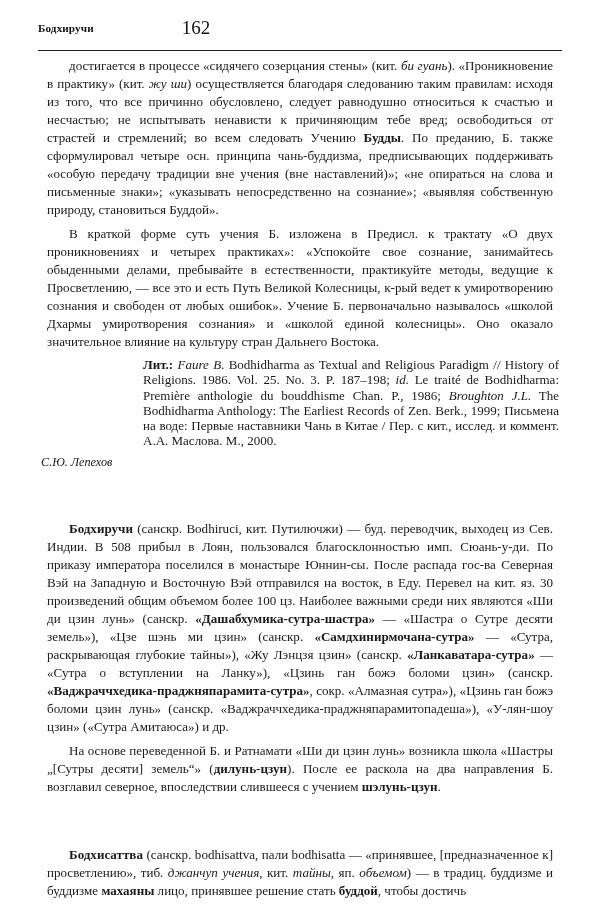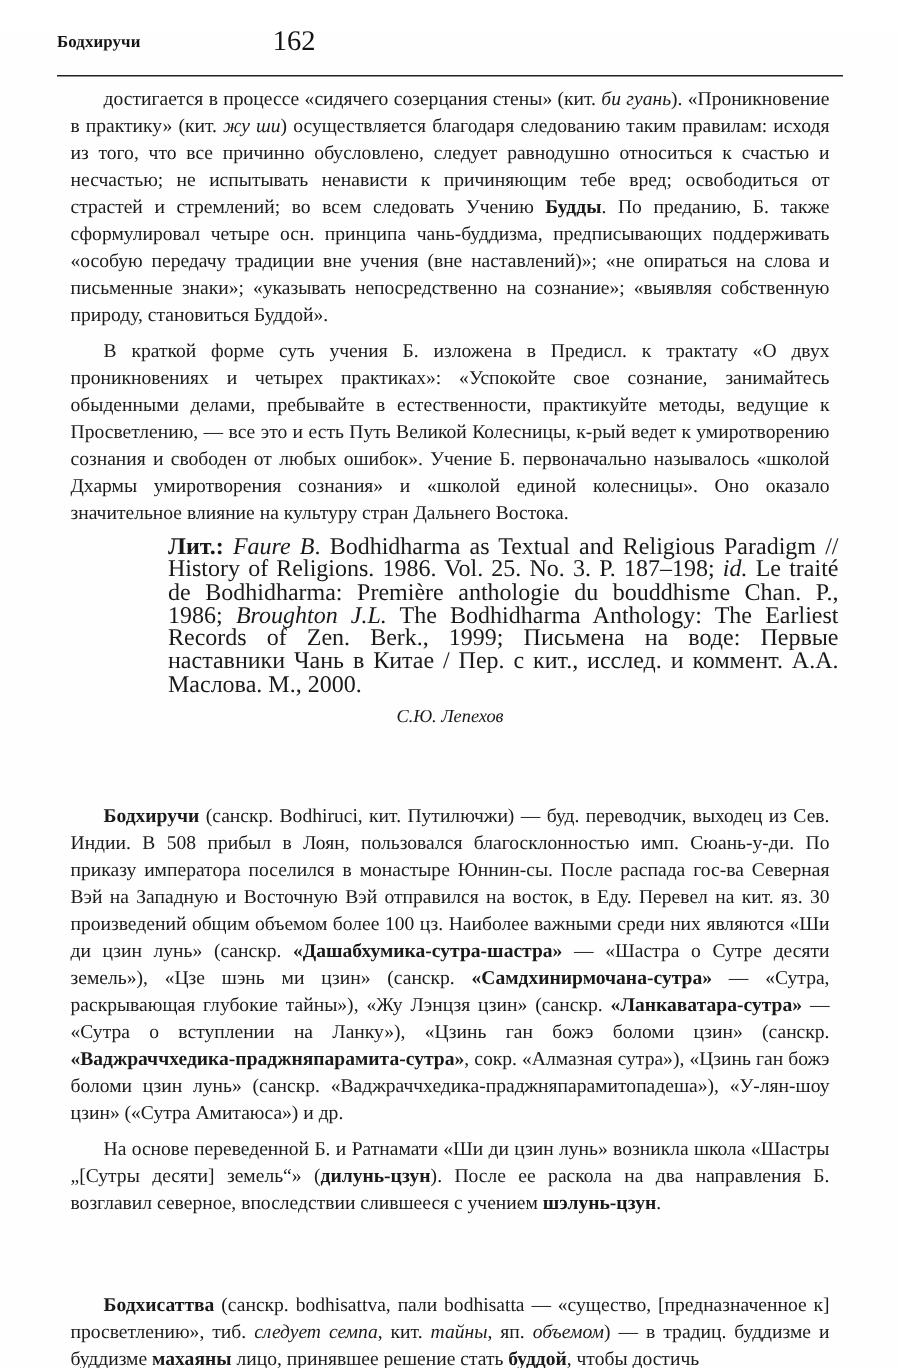--- a/index.html
+++ b/index.html
@@ -65,33 +65,33 @@
     text-align: justify;
     text-justify: inter-word;
     hyphens: manual;
     text-indent: 22px;
   }
   i, .it { font-style: italic; }
   b, .bd { font-weight: bold; }
 
   
   .lit {
-    margin: 4px 0 0 71px;
-    font-size: 16px;
+    margin: 4px 0 0 102px;
+    font-size: 13px;
     line-height: 15.3px;
     text-align: justify;
     text-indent: 0;
   }
   .lit .lbl { font-weight: bold; }
 
   .signature {
     margin: 6px 0 0 0;
     font-size: 12.2px;
     font-style: italic;
-    text-align: center;
+    text-align: left;
   }
 
   .gap-lg { height: 44px; }
   .gap-md { height: 38px; }
 </style>
 </head>
 <body>
 
 <div class="page">
 
@@ -113,17 +113,17 @@
     <div class="gap-lg"></div>
 
     <div>
       <p class="para" id="e1p0"><b>Бодхиручи</b><span> (санскр. Bodhiruci, кит. Путилючжи) — буд. переводчик, выходец из Сев. Индии. В 508 прибыл в Лоян, пользовался благосклонностью имп. Сюань-у-ди. По приказу императора поселился в монастыре Юннин-сы. После распада гос-ва Северная Вэй на Западную и Восточную Вэй отправился на восток, в Еду. Перевел на кит. яз. 30 произведений общим объемом более 100 цз. Наиболее важными среди них являются «Ши ди цзин лунь» (санскр. </span><b>«Дашабхумика-сутра-шастра»</b><span> — «Шастра о Сутре десяти земель»), «Цзе шэнь ми цзин» (санскр. </span><b>«Самдхинирмочана-сутра»</b><span> — «Сутра, раскрывающая глубокие тайны»), «Жу Лэнцзя цзин» (санскр. </span><b>«Ланкаватара-сутра»</b><span> — «Сутра о вступлении на Ланку»), «Цзинь ган божэ боломи цзин» (санскр. </span><b>«Ваджраччхедика-праджняпарамита-сутра»</b><span>, сокр. «Алмазная сутра»), «Цзинь ган божэ боломи цзин лунь» (санскр. «Ваджраччхедика-праджняпарамитопадеша»), «У-лян-шоу цзин» («Сутра Амитаюса») и др.</span></p>
       <p class="para" id="e1p1"><span>На основе переведенной Б. и Ратнамати «Ши ди цзин лунь» возникла школа «Шастры „[Сутры десяти] земель“» (</span><b>дилунь-цзун</b><span>). После ее раскола на два направления Б. возглавил северное, впоследствии слившееся с учением </span><b>шэлунь-цзун</b><span>.</span></p>
     </div>
 
     <div class="gap-md"></div>
 
     <div>
-      <p class="para" id="e2p0"><b>Бодхисаттва</b><span> (санскр. bodhisattva, пали bodhisatta — «существо, [предназначенное к] просветлению», тиб. </span><i>следует семпа</i><span>, кит. </span><i>тайны</i><span>, яп. </span><i>объемом</i><span>) — в традиц. буддизме и буддизме </span><b>махаяны</b><span> лицо, принявшее решение стать </span><b>буддой</b><span>, чтобы достичь</span></p>
+      <p class="para" id="e2p0"><b>Бодхисаттва</b><span> (санскр. bodhisattva, пали bodhisatta — «принявшее, [предназначенное к] просветлению», тиб. </span><i>джанчуп учения</i><span>, кит. </span><i>тайны</i><span>, яп. </span><i>объемом</i><span>) — в традиц. буддизме и буддизме </span><b>махаяны</b><span> лицо, принявшее решение стать </span><b>буддой</b><span>, чтобы достичь</span></p>
     </div>
 
   </div>
 </div>
 
 </body></html>

